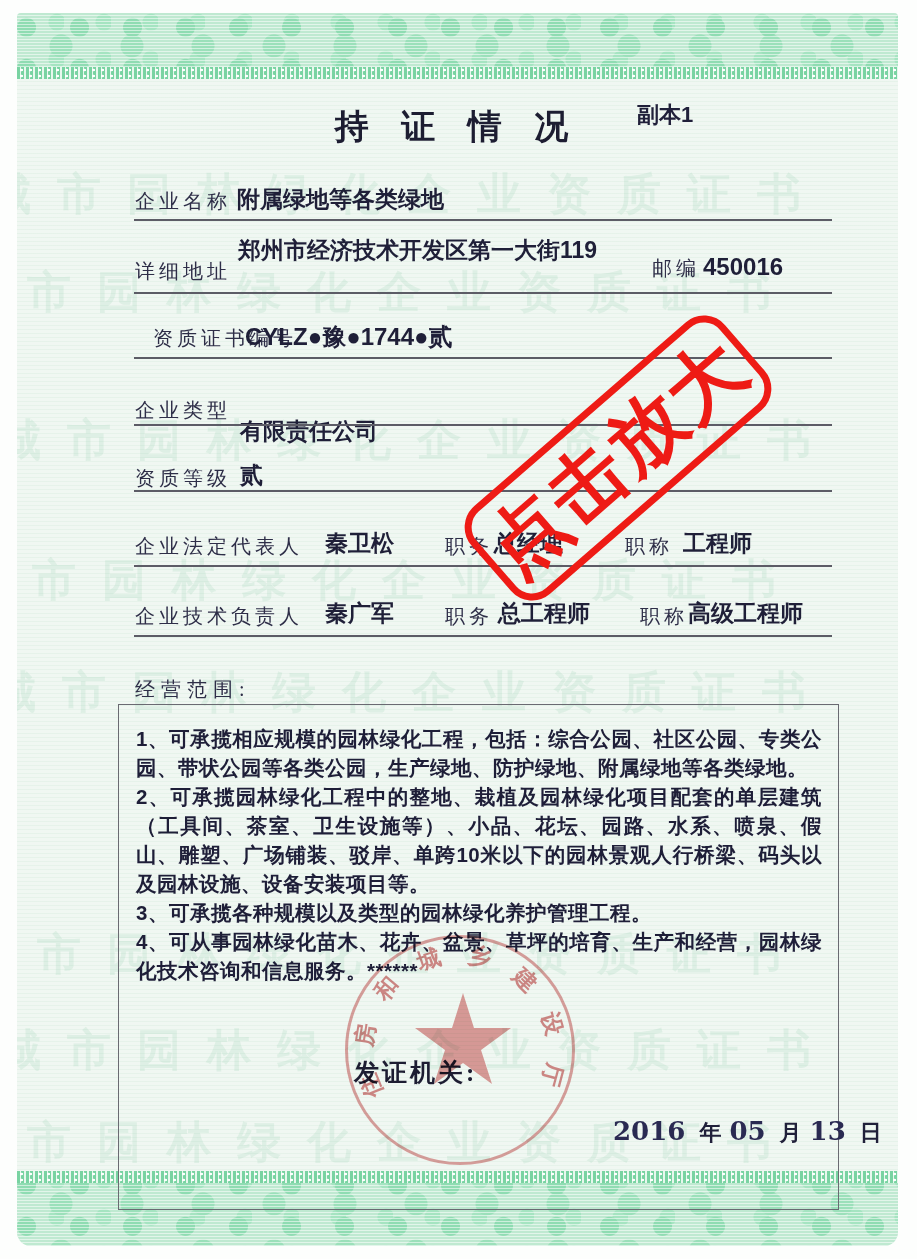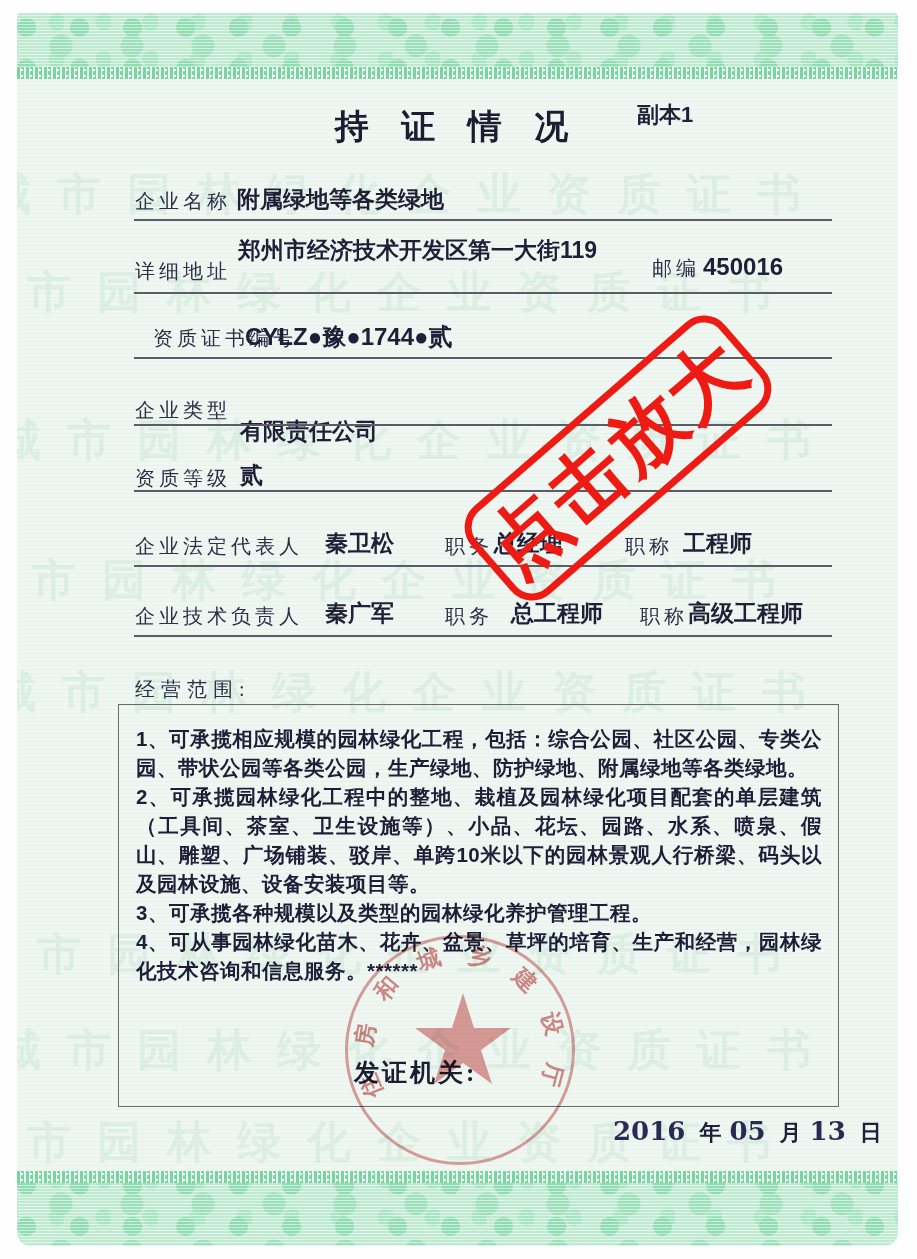--- a/index.html
+++ b/index.html
@@ -37,21 +37,21 @@
          font-family:"Liberation Serif",serif;font-weight:bold;font-size:34px;
          letter-spacing:12px;color:#1d1d32;}
   .fuben{position:absolute;left:620px;top:87px;font-weight:bold;font-size:22px;color:#20203a;}
   
   .lab{position:absolute;font-family:"Liberation Serif",serif;font-size:20px;
        letter-spacing:4px;color:#2e2e48;white-space:nowrap;}
   .val{position:absolute;font-weight:bold;font-size:23px;color:#1f1f38;white-space:nowrap;}
   .val-lg{font-size:24px;}
   .rule{position:absolute;left:117px;width:698px;height:1.6px;background:#5c5c66;}
   
-  .scope-box{position:absolute;left:101px;top:691px;width:721px;height:403px;
+  .scope-box{position:absolute;left:101px;top:691px;width:721px;height:506px;
              border:1.6px solid #6a6a72;box-sizing:border-box;padding:19px 16px 0 17px;overflow:hidden;}
   .scope-box p{margin:0;font-weight:bold;font-size:20.5px;line-height:29px;color:#1e1e38;
                text-align:justify;letter-spacing:0.5px;}
   .issuer{position:absolute;left:337px;top:1043px;font-family:"Liberation Serif",serif;
           font-weight:bold;font-size:25px;letter-spacing:3px;color:#1d1d32;}
   
   .seal{position:absolute;left:328px;top:922px;width:230px;height:230px;border-radius:50%;
         border:3.5px solid rgba(206,96,96,0.65);box-sizing:border-box;
         mix-blend-mode:multiply;opacity:0.9;}
   .seal-star{position:absolute;left:65px;top:55px;width:100px;height:100px;
@@ -126,21 +126,21 @@
     <div class="val" style="left:308px;top:515px;">秦卫松</div>
     <div class="lab" style="left:428px;top:520px;">职务</div>
     <div class="val" style="left:477px;top:515px;">总经理</div>
     <div class="lab" style="left:608px;top:520px;">职称</div>
     <div class="val" style="left:666px;top:515px;">工程师</div>
     <div class="rule" style="top:552px;"></div>
 
     <div class="lab" style="left:118px;top:590px;">企业技术负责人</div>
     <div class="val" style="left:308px;top:585px;">秦广军</div>
     <div class="lab" style="left:428px;top:590px;">职务</div>
-    <div class="val" style="left:494px;top:585px;">总工程师</div>
+    <div class="val" style="left:481px;top:585px;">总工程师</div>
     <div class="lab" style="left:623px;top:590px;">职称</div>
     <div class="val" style="left:671px;top:585px;">高级工程师</div>
     <div class="rule" style="top:622px;"></div>
 
     <div class="lab" style="left:118px;top:663px;letter-spacing:6px;">经营范围:</div>
     <div class="scope-box">
       <p>1、可承揽相应规模的园林绿化工程，包括：综合公园、社区公园、专类公园、带状公园等各类公园，生产绿地、防护绿地、附属绿地等各类绿地。</p>
       <p>2、可承揽园林绿化工程中的整地、栽植及园林绿化项目配套的单层建筑（工具间、茶室、卫生设施等）、小品、花坛、园路、水系、喷泉、假山、雕塑、广场铺装、驳岸、单跨10米以下的园林景观人行桥梁、码头以及园林设施、设备安装项目等。</p>
       <p>3、可承揽各种规模以及类型的园林绿化养护管理工程。</p>
       <p>4、可从事园林绿化苗木、花卉、盆景、草坪的培育、生产和经营，园林绿化技术咨询和信息服务。******</p>

